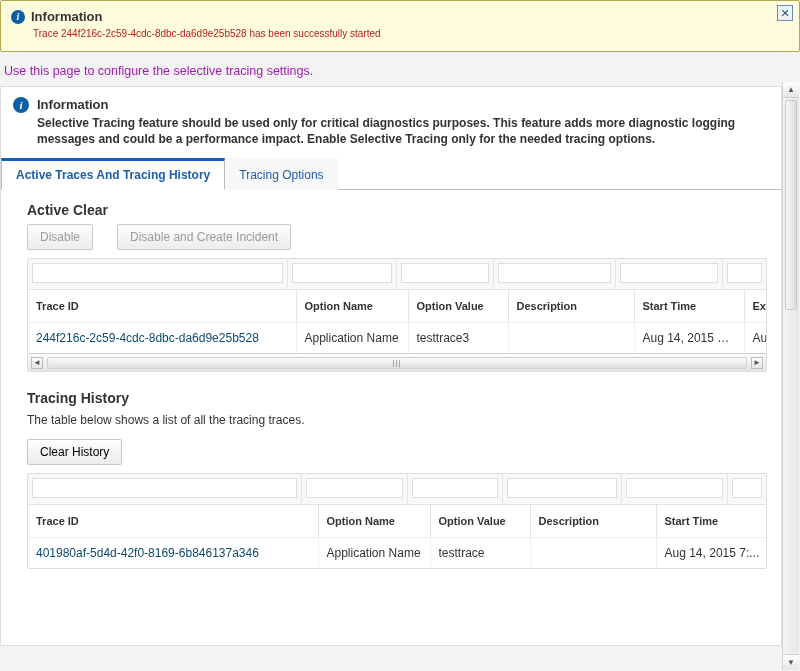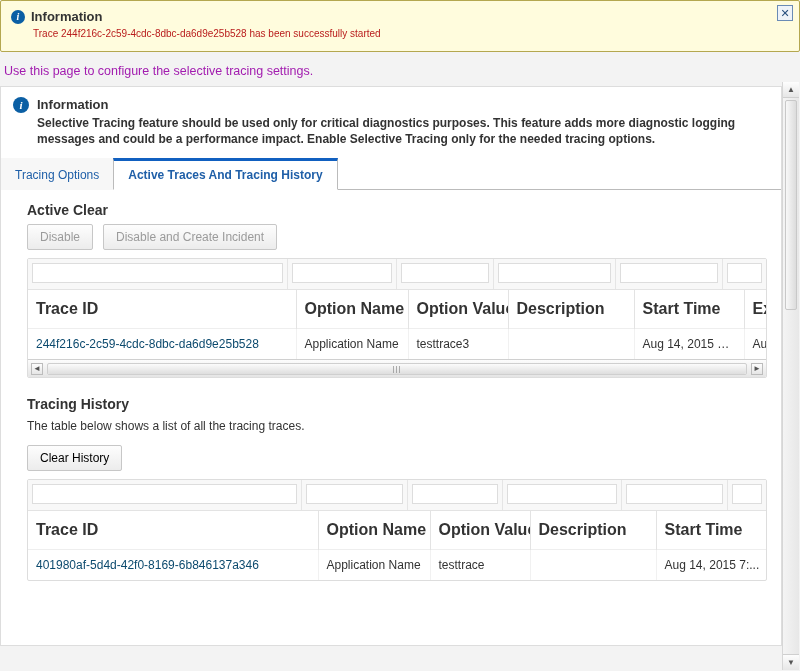--- a/index.html
+++ b/index.html
@@ -129,21 +129,21 @@
   .section-title {
     font-weight: bold;
     font-size: 14px;
     margin-bottom: 6px;
   }
   .section-sub {
     font-size: 12px;
     margin-bottom: 10px;
     line-height: 1.35;
   }
-  .btn-row { margin-bottom: 8px; display: flex; gap: 10px; }
+  .btn-row { margin-bottom: 8px; display: flex; gap: 24px; }
   .btn {
     border: 1px solid #c7c7c7;
     background: linear-gradient(#fdfdfd,#ececec);
     padding: 5px 12px;
     font-size: 12px;
     border-radius: 2px;
     cursor: pointer;
   }
   .btn.disabled {
     color: #9b9b9b;
@@ -171,21 +171,21 @@
     padding: 1px 3px;
     font-size: 11px;
   }
   table {
     width: 100%;
     border-collapse: collapse;
     table-layout: fixed;
   }
   th {
     text-align: left;
-    font-size: 16px;
+    font-size: 11px;
     font-weight: bold;
     padding: 10px 8px;
     border-top: 1px solid #e3e3e3;
     border-right: 1px solid #e3e3e3;
     background: #fff;
     white-space: nowrap;
     overflow: hidden;
   }
   td {
     font-size: 12px;
@@ -290,22 +290,22 @@
 <div class="inner" style="margin-right:18px;">
   <div class="inner-info">
     <span class="info-icon" style="width:16px;height:16px;font-size:11px;">i</span>
     <div class="inner-info-body">
       <div class="inner-info-title">Information</div>
       <div class="inner-info-text">Selective Tracing feature should be used only for critical diagnostics purposes. This feature adds more diagnostic logging messages and could be a performance impact. Enable Selective Tracing only for the needed tracing options.</div>
     </div>
   </div>
 
   <div class="tabs">
+    <div class="tab active">Active Traces And Tracing History</div>
     <div class="tab inactive">Tracing Options</div>
-    <div class="tab active">Active Traces And Tracing History</div>
   </div>
 
   <div class="tab-content">
 
     <div class="section">
       <div class="section-title">Active Clear</div>
       <div class="btn-row">
         <button class="btn disabled">Disable</button>
         <button class="btn disabled">Disable and Create Incident</button>
       </div>

